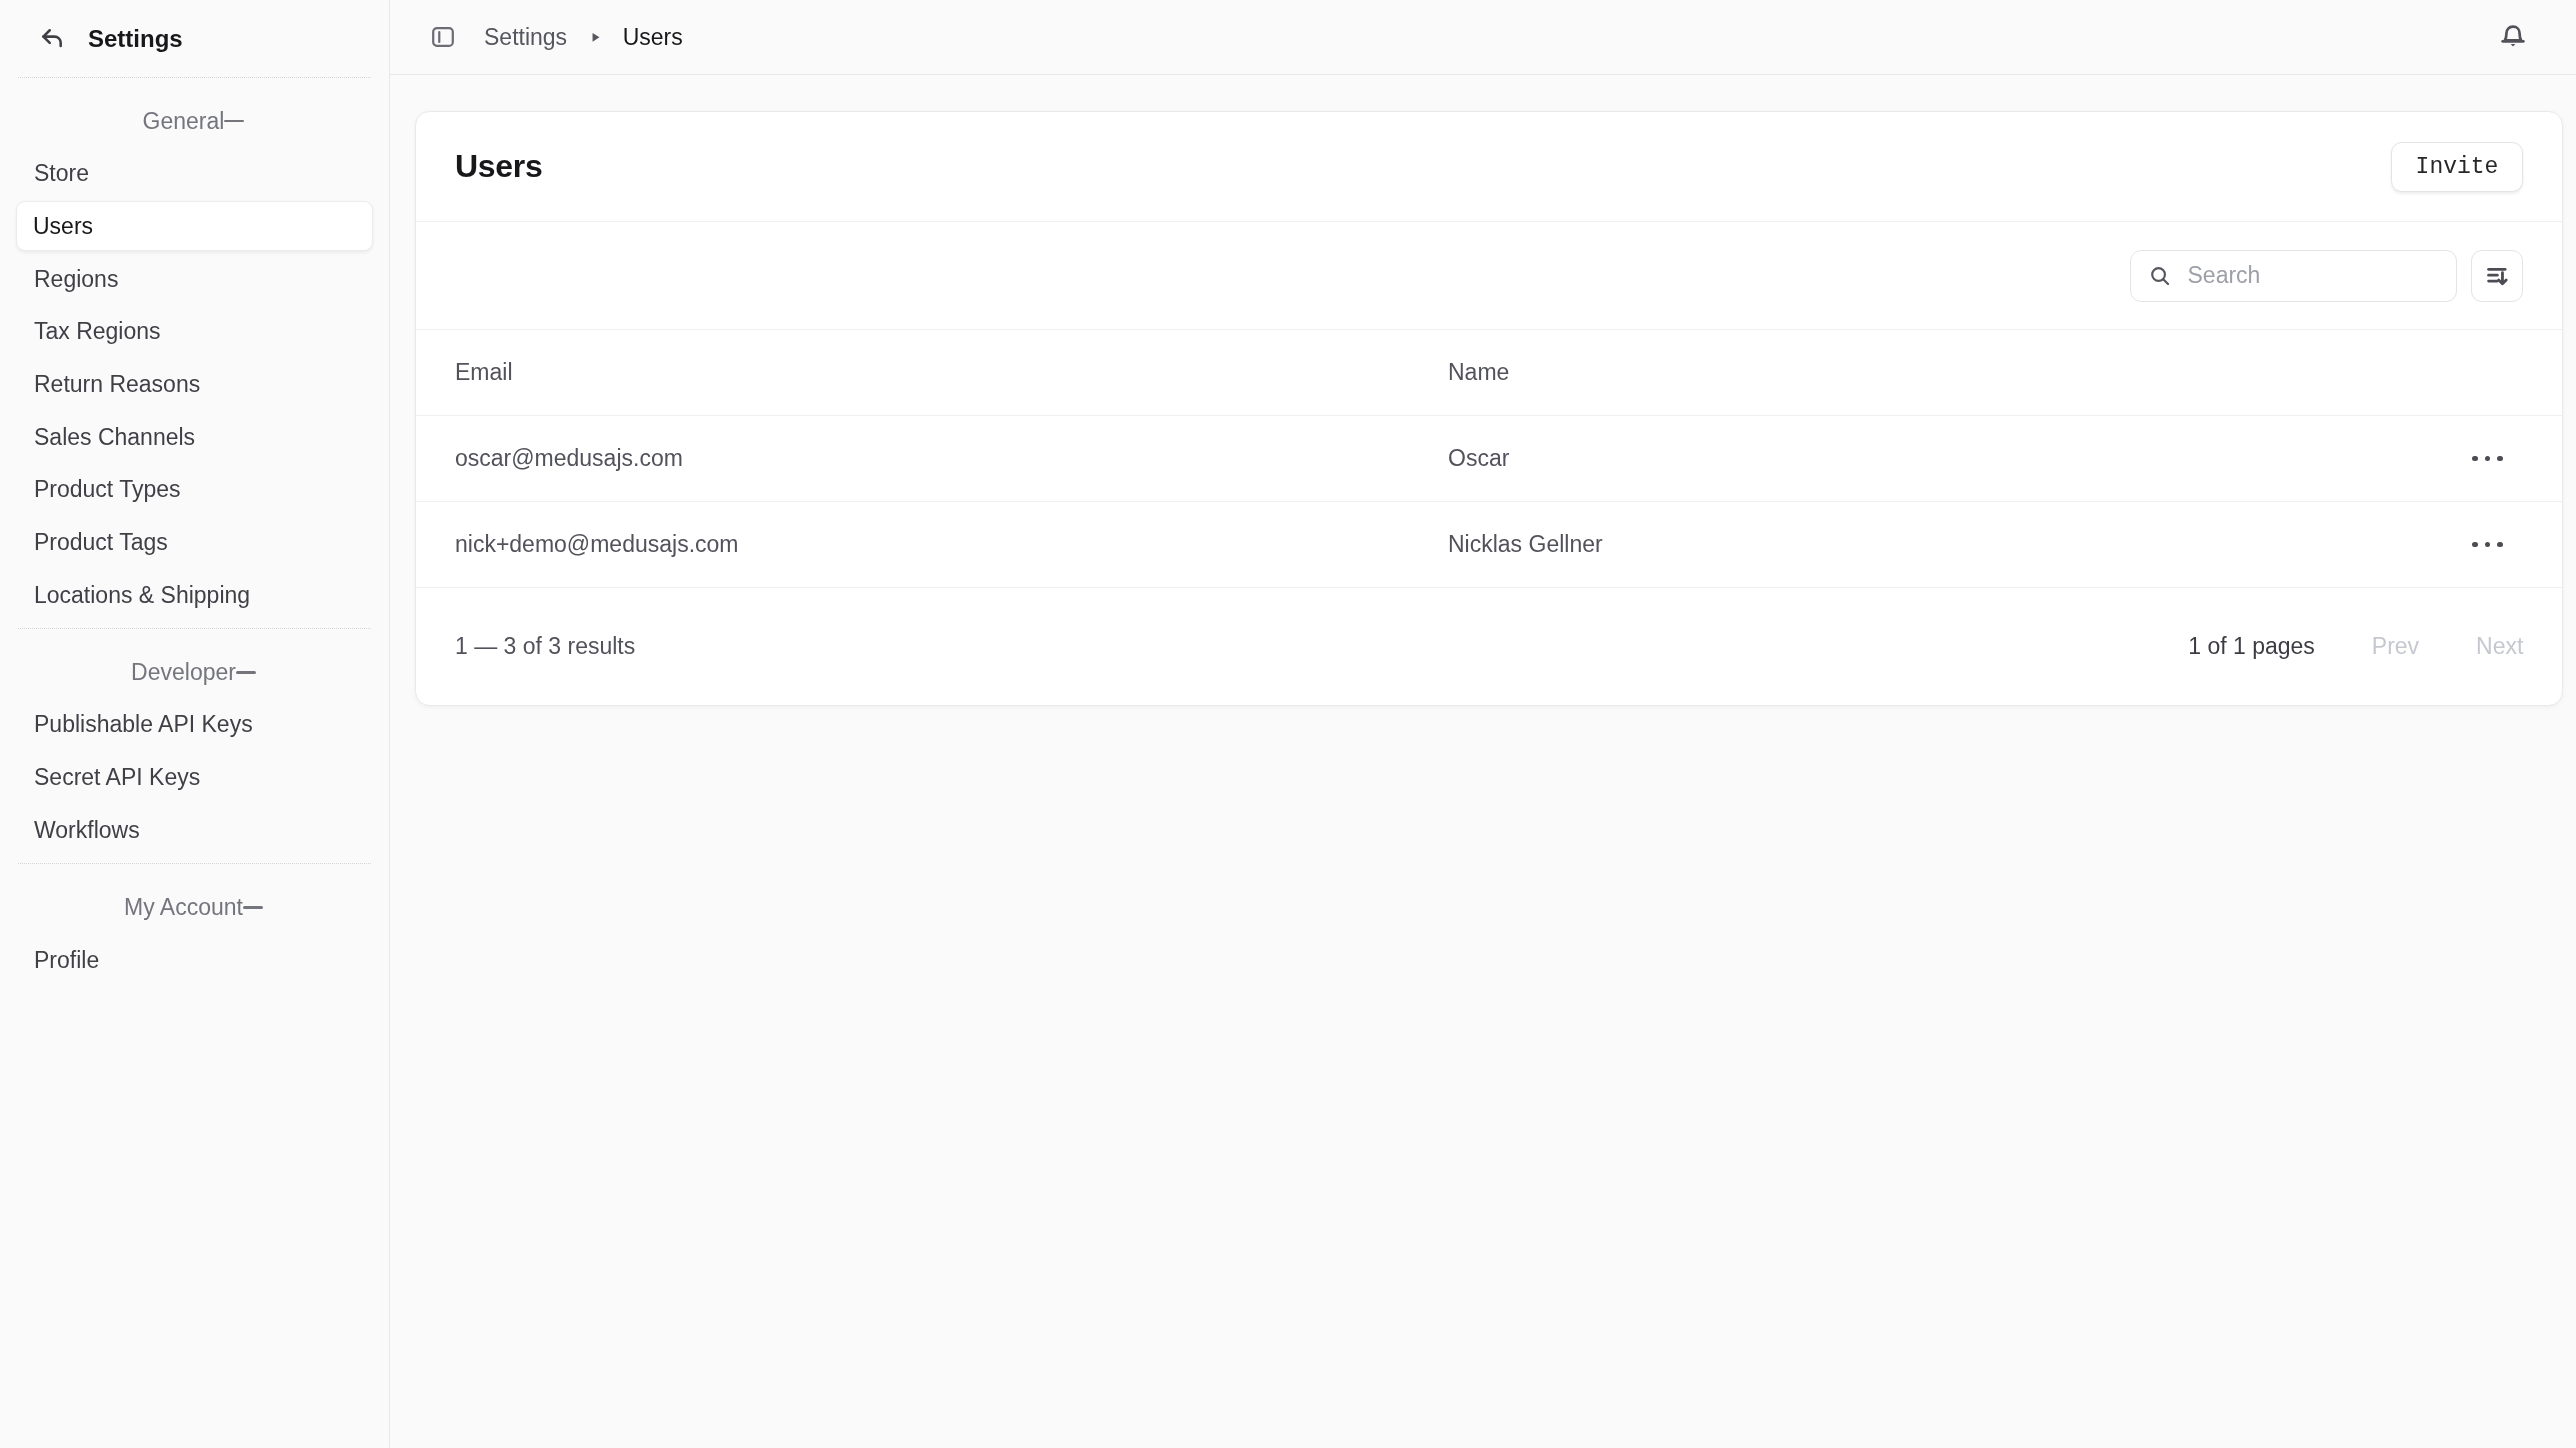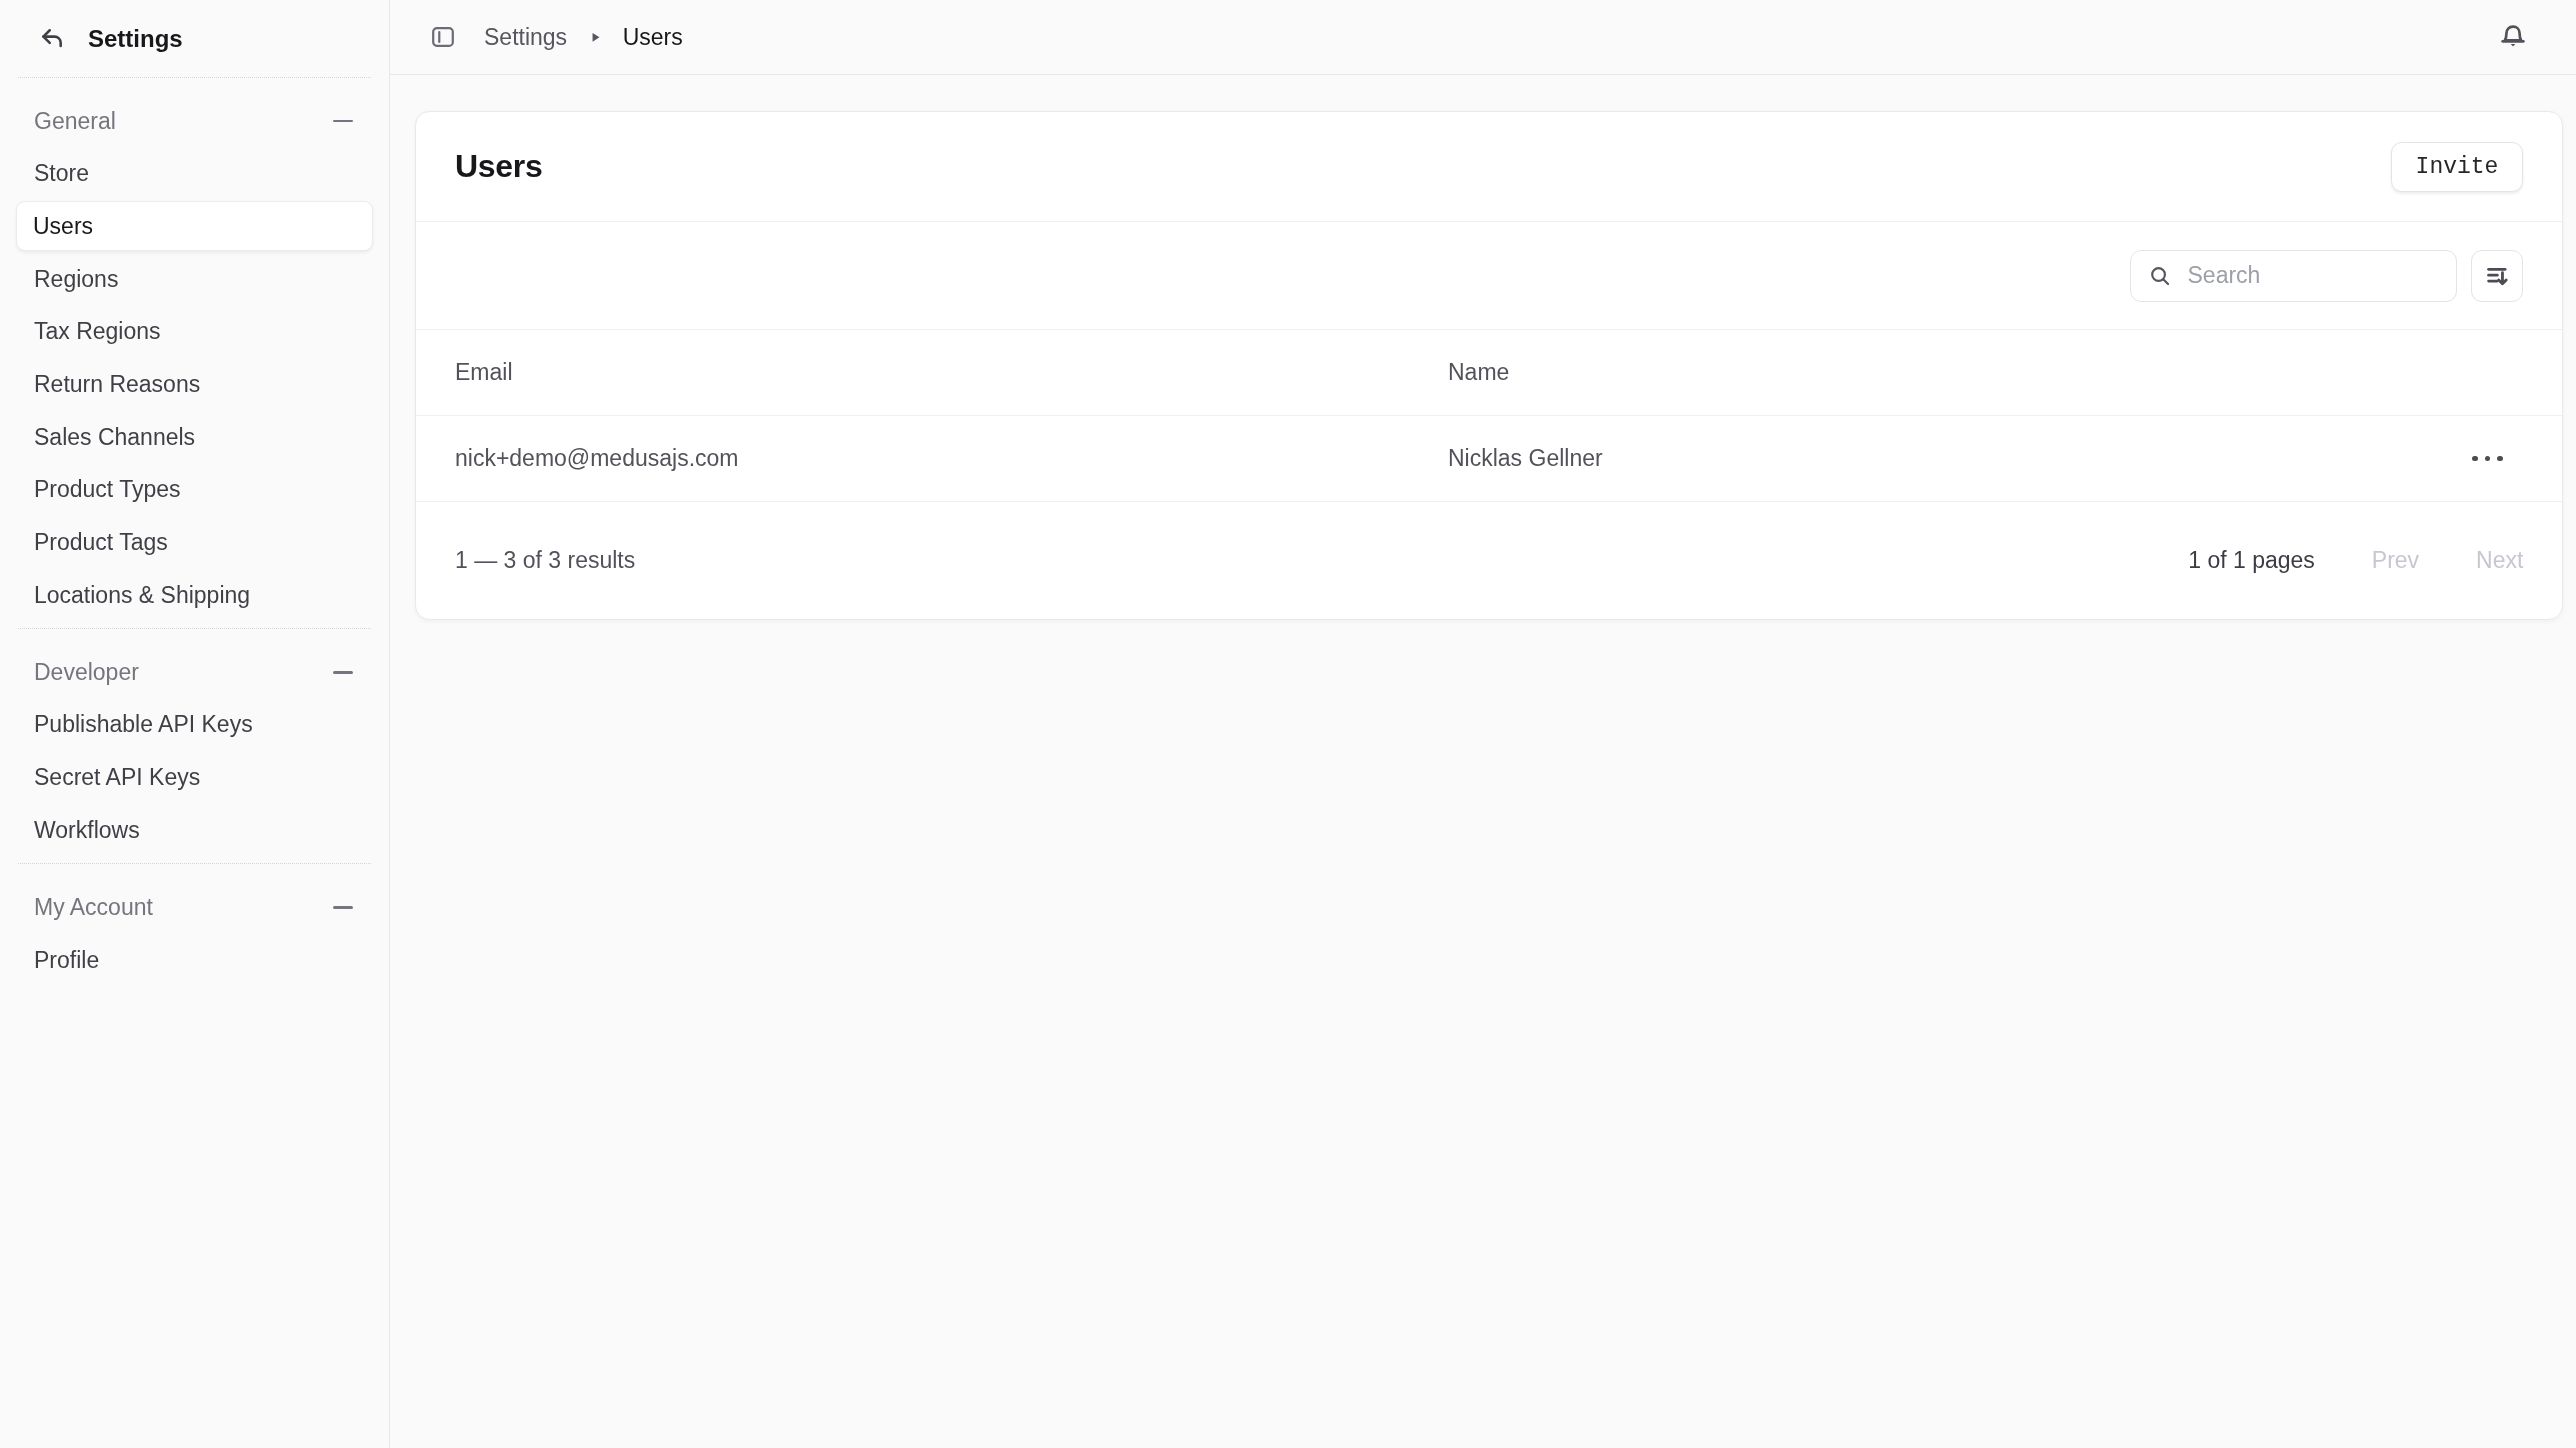--- a/index.html
+++ b/index.html
@@ -11,21 +11,21 @@
     -webkit-font-smoothing:antialiased;
   }
   .app { display:flex; width:100%; height:100%; }
 
   
   .sidebar { flex:0 0 390px; width:390px; border-right:1.8px solid #e7e7ea; display:flex; flex-direction:column; background:#fafafa; }
   .sidebar-header { height:77px; display:flex; align-items:center; gap:23px; padding:0 21.5px 0 38px; flex:0 0 77px; }
   .sidebar-header .hdr-label { font-size:24px; font-weight:600; color:#18181b; }
   .dotted { border-top:1.8px dotted #d6d6da; margin:0 18px; }
   .nav { padding:18px 16px 5.4px 16px; }
-  .section-label { height:50px; display:flex; align-items:center; justify-content:space-between; padding:0 20px 0 18px; color:#74757d; font-size:23px; }
+  .section-label { height:50px; display:flex; align-items:center; justify-content:center; padding:0 20px 0 18px; color:#74757d; font-size:23px; }
   .minus { width:20px; height:2.7px; background:#74757d; border-radius:1.8px; }
   .nav-item { height:50px; display:flex; align-items:center; padding:0 18px; margin:2.7px 0; border-radius:9px; font-size:23px; color:#3f3f46; cursor:pointer; }
   .nav-item.active { background:#ffffff; border:1.8px solid #ececf0; box-shadow:0 1.8px 3.6px rgba(0,0,0,0.06); color:#18181b; padding:0 16px; }
 
   
   .main { flex:1; display:flex; flex-direction:column; min-width:0; }
   .topbar { height:75px; flex:0 0 75px; border-bottom:1.8px solid #e7e7ea; display:flex; align-items:center; padding:0 45px 0 39px; }
   .panel-btn { background:none; border:none; padding:0; display:flex; align-items:center; cursor:pointer; }
   .breadcrumb { display:flex; align-items:center; gap:21.5px; margin-left:27px; }
   .crumb-parent { font-size:23px; color:#55565e; }
@@ -204,20 +204,31 @@
             </span>
           </button>
         </div>
 
         <div class="thead">
           <div class="col-email">Email</div>
           <div class="col-name">Name</div>
           <div class="col-menu"></div>
         </div>
 
+        <div class="trow">
+          <div class="col-email">oscar@medusajs.com</div>
+          <div class="col-name">Oscar</div>
+          <div class="col-menu">
+            <button class="row-menu-btn">
+              <span class="dot"></span>
+                <span class="dot"></span>
+                <span class="dot"></span>
+            </button>
+          </div>
+        </div>
 
         <div class="trow">
           <div class="col-email">nick+demo@medusajs.com</div>
           <div class="col-name">Nicklas Gellner</div>
           <div class="col-menu">
             <button class="row-menu-btn">
               <span class="dot"></span>
                 <span class="dot"></span>
                 <span class="dot"></span>
             </button>

